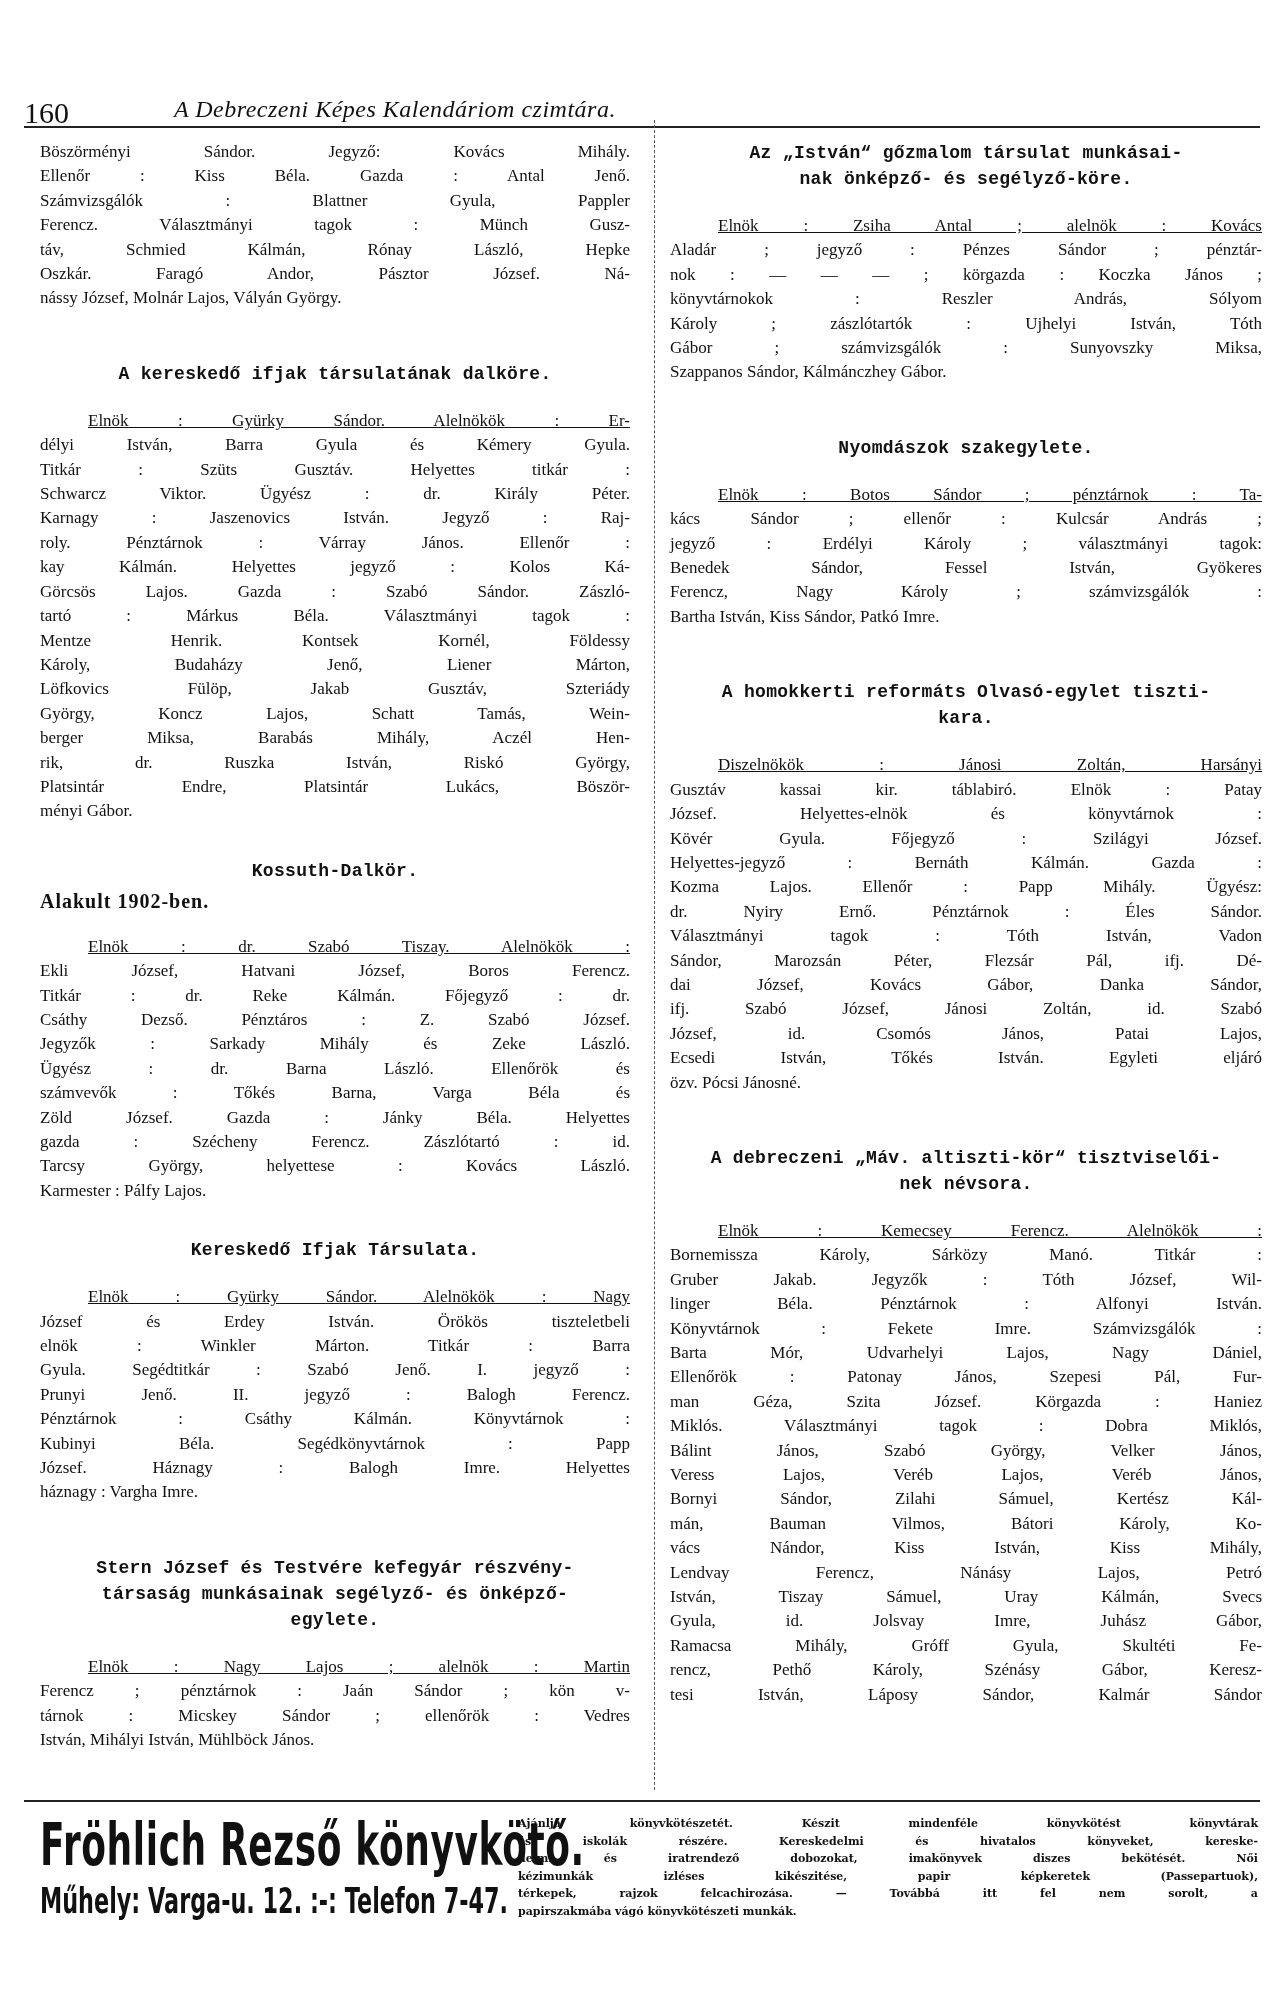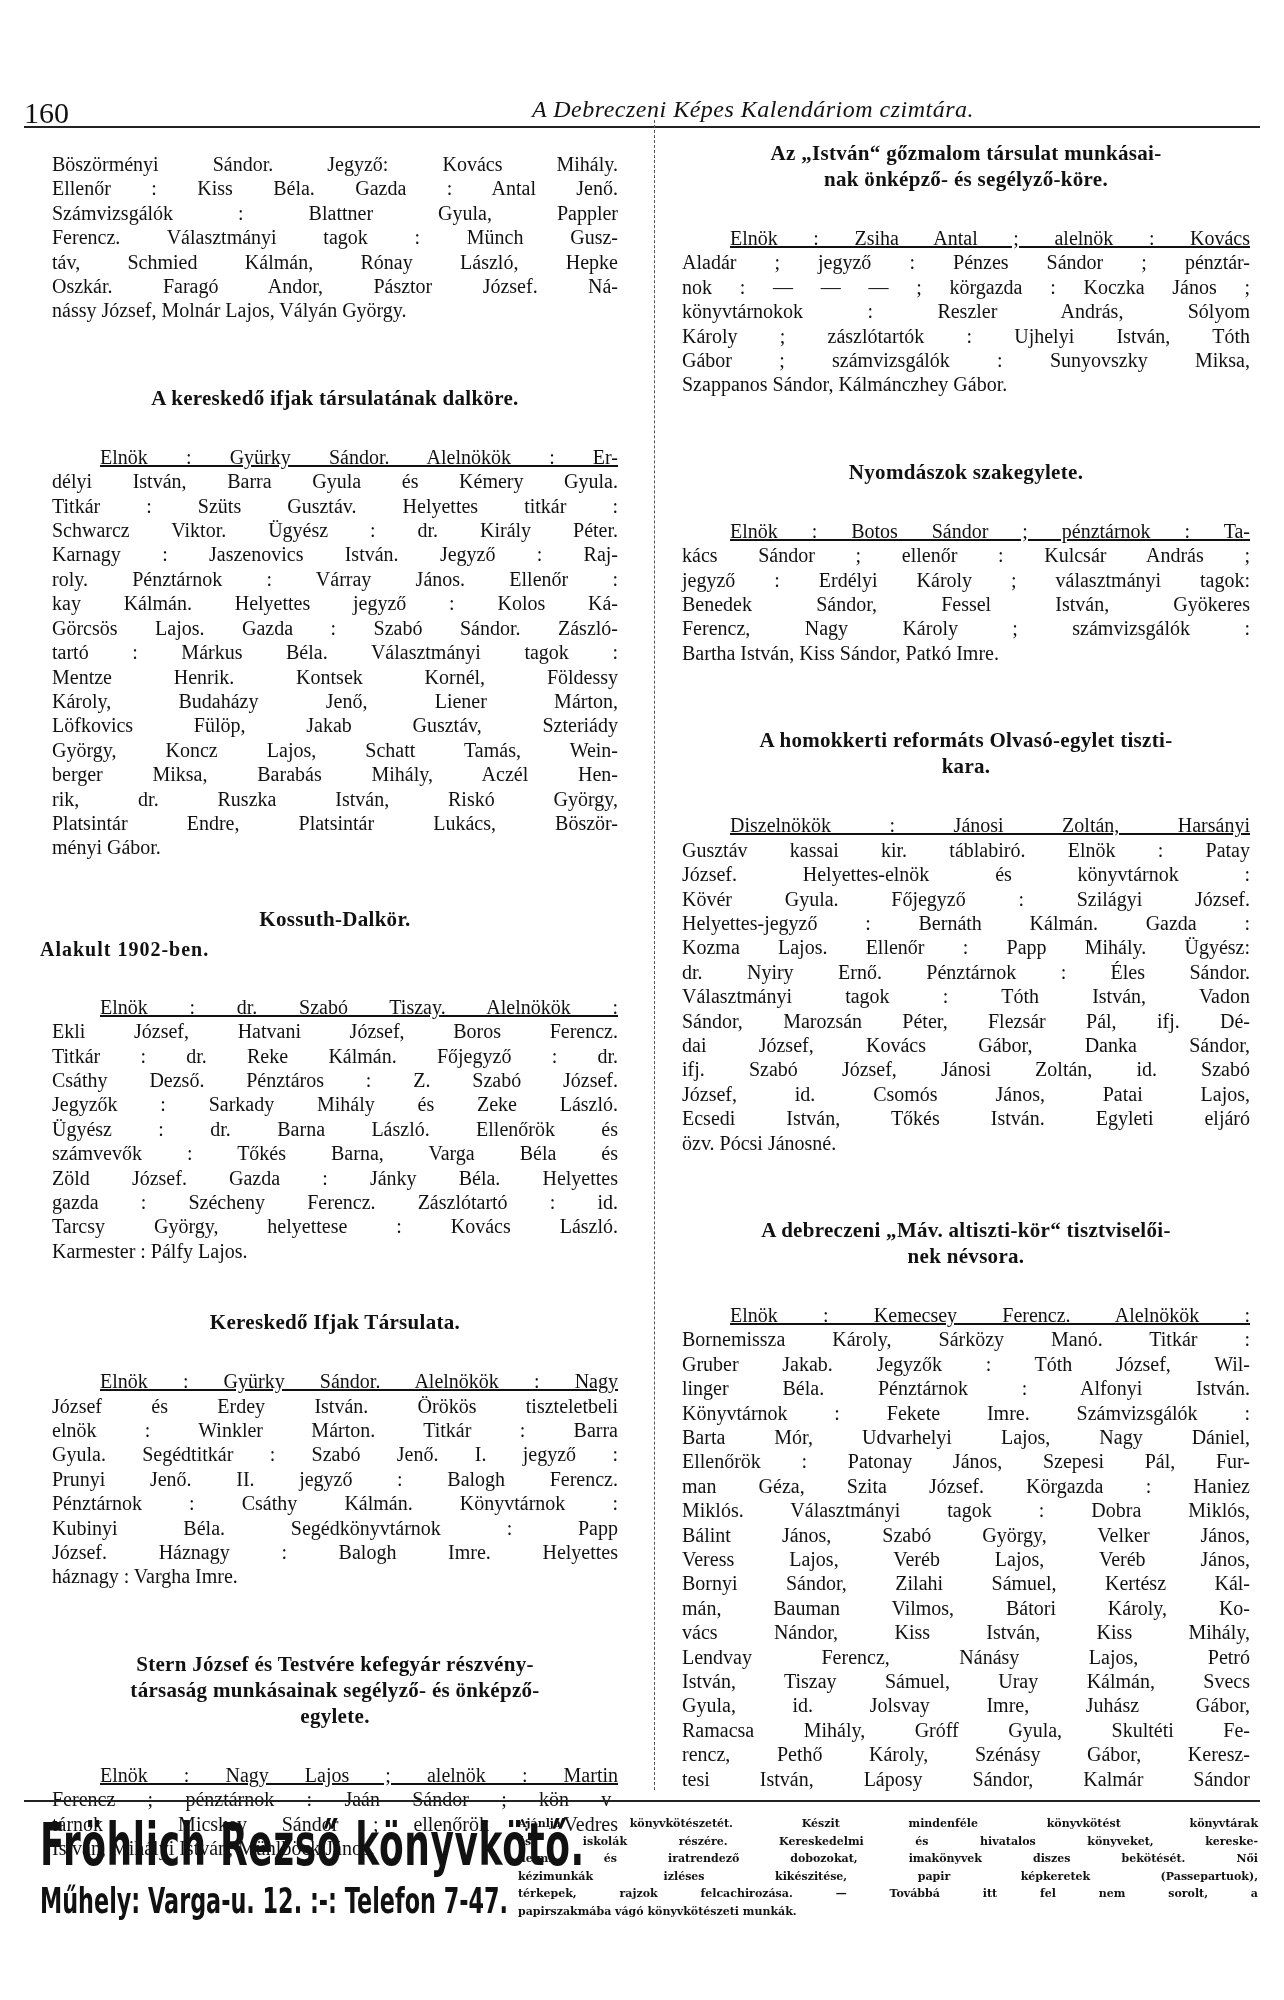--- a/index.html
+++ b/index.html
@@ -1,29 +1,29 @@
 <!DOCTYPE html>
 <html><head>
 <meta charset="utf-8">
 <style>
   html, body { margin: 0; padding: 0; background: #ffffff; }
   body { width: 1284px; height: 2000px; position: relative; overflow: hidden; color: #111; font-family: "Liberation Serif", "DejaVu Serif", serif; }
   .header { position: absolute; left: 24px; top: 96px; width: 1236px; height: 26px; }
   .page-num { position: absolute; left: 0; top: 0; font-size: 30px; }
-  .running-title { position: absolute; left: 150px; top: 0; width: 800px; text-align: right; font-style: italic; font-size: 24px; letter-spacing: 0.5px; }
+  .running-title { position: absolute; left: 150px; top: 0; width: 800px; text-align: left; font-style: italic; font-size: 24px; letter-spacing: 0.5px; }
   .header-rule { position: absolute; left: 0; top: 30px; width: 1236px; height: 0; border-top: 2px solid #222; }
   .col { position: absolute; top: 140px; }
   .col-left { left: 40px; width: 590px; }
   .col-right { left: 670px; width: 592px; }
   .col-divider { position: absolute; left: 654px; top: 120px; height: 1670px; border-left: 1px dashed #555; }
-  .para { font-size: 20px; line-height: 24.4px; text-align: justify; margin: 12px; }
+  .para { font-size: 17px; line-height: 24.4px; text-align: justify; margin: 0; }
   .line { display: block; text-align: justify; text-align-last: justify; white-space: nowrap; }
   .line.last { text-align-last: left; }
   .line.indent { padding-left: 48px; text-decoration: underline; }
-  .heading { font-weight: bold; font-size: 21px; line-height: 26px; text-align: center; margin: 0; letter-spacing: 0.3px; }
+  .heading { font-weight: bold; font-size: 18px; line-height: 26px; text-align: center; margin: 0; letter-spacing: 0.3px; font-family: Liberation Mono, monospace; }
   .heading .line { text-align: center; text-align-last: center; }
   .sub { font-size: 20px; text-align: left; letter-spacing: 1px; margin: 6px 0 0 0; font-weight: bold; }
   .gap-s { height: 22px; }
   .gap-m { height: 34px; }
   .gap-l { height: 50px; }
   .footer-rule { position: absolute; left: 24px; top: 1800px; width: 1236px; border-top: 2px solid #222; }
   .ad { position: absolute; left: 40px; top: 1815px; width: 1220px; height: 110px; }
   .ad-name { position: absolute; left: 0; top: 0; font-family: "DejaVu Sans", sans-serif; font-weight: bold; font-size: 58px; line-height: 60px; transform: scaleX(0.62); transform-origin: left top; white-space: nowrap; letter-spacing: 1px; }
   .ad-address { position: absolute; left: 0; top: 66px; font-family: "DejaVu Sans", sans-serif; font-weight: bold; font-size: 36px; line-height: 40px; transform: scaleX(0.62); transform-origin: left top; white-space: nowrap; }
   .ad-text { position: absolute; left: 478px; top: 0; width: 740px; font-family: "DejaVu Serif", serif; font-weight: bold; font-size: 11px; line-height: 17.5px; }

